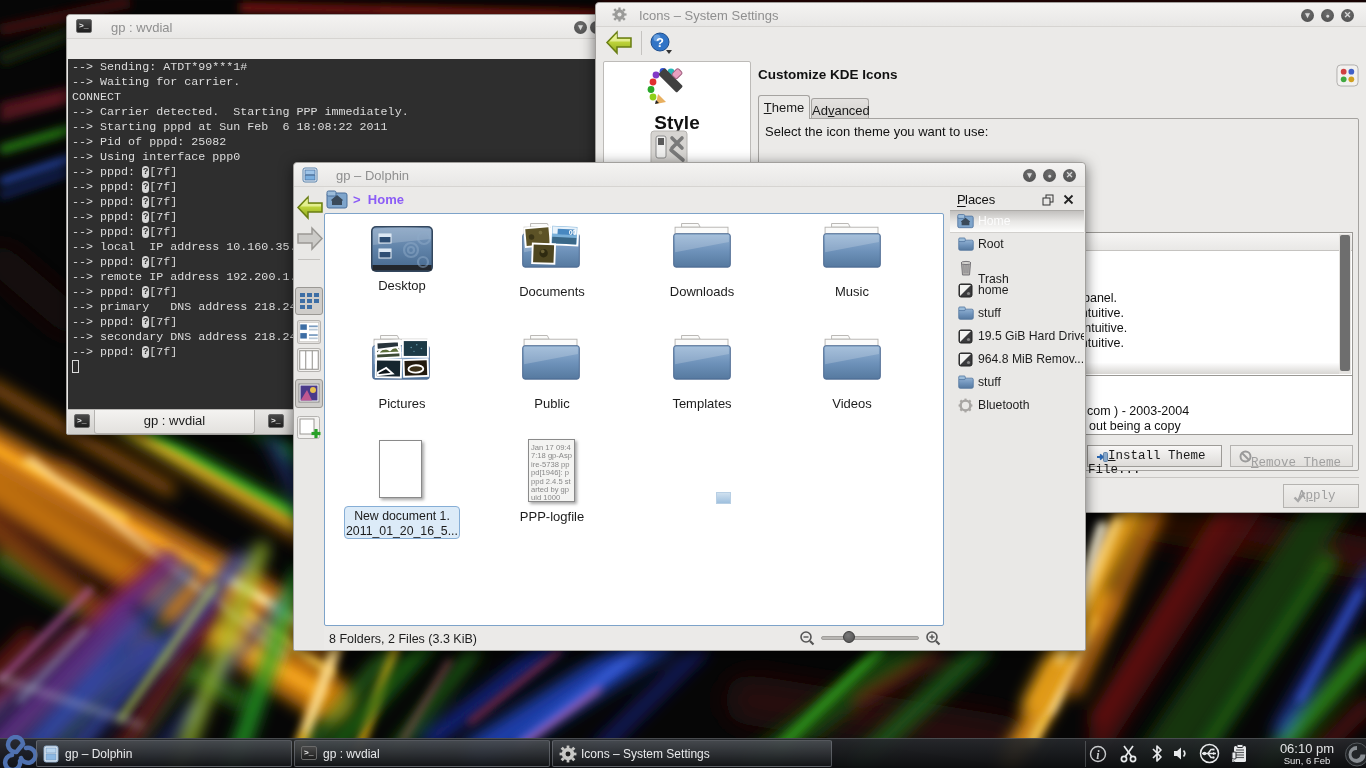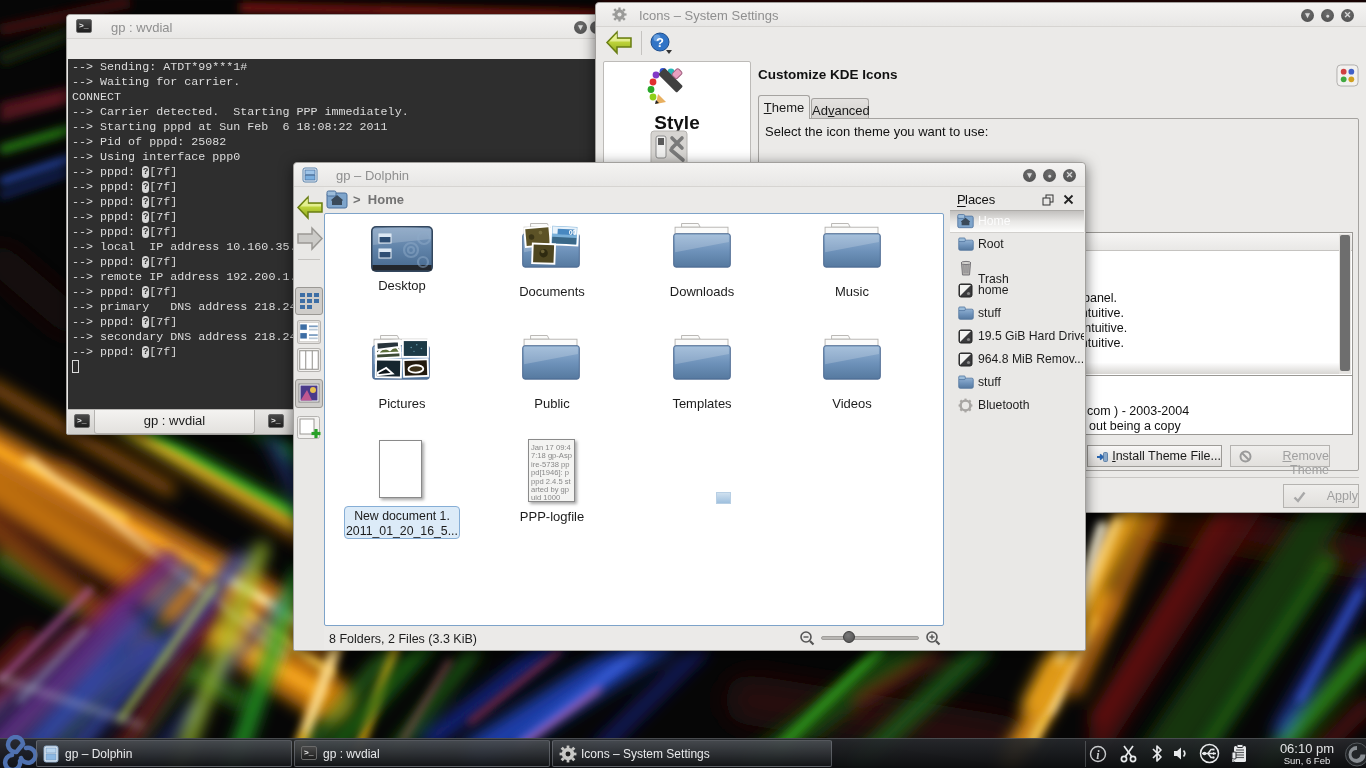--- a/index.html
+++ b/index.html
@@ -41,21 +41,21 @@
   #syss .sidebar { position:absolute; left:7px; top:58px; width:148px; bottom:8px;
       background:#fff; border:1px solid #bdbbb8; border-radius:2px; }
 
   
   .tab { position:absolute; top:94px; height:24px; font-size:13px; color:#1a1a1a; text-align:center;
       border:1px solid #a5a3a0; border-bottom:none; border-radius:3px 3px 0 0; padding-top:4px; }
   .tab.active { background:#ebeae8; z-index:3; }
   .tab.inactive { background:linear-gradient(#e3e1df,#d4d2cf); top:97px; height:21px; z-index:1; }
 
   .btn { position:absolute; background:linear-gradient(#f8f7f6,#dddbd8); border:1px solid #9d9b97;
-      border-radius:0; font-size:12.5px; color:#1a1a1a; text-align:right; }
+      border-radius:0; font-size:12.5px; color:#1a1a1a; text-align:left;font-family:Liberation Mono, monospace; }
   .btn.disabled { color:#a0a0a0; background:linear-gradient(#efeeec,#e2e0dd); border-color:#b5b3b0; }
 
   
   #dolphin { left:293px; top:162px; width:793px; height:489px; z-index:3; }
   #dolphin .crumbrow { position:absolute; left:30px; top:24px; height:26px; right:1px; }
   #dview { position:absolute; left:30px; top:50px; width:620px; height:413px; background:#fff;
       border:1px solid #7da3c9; border-radius:2px; }
   .flabel { position:absolute; font-size:13px; color:#1c1c1c; text-align:center; width:130px; }
   .sideb { position:absolute; left:0px; top:24px; width:30px; bottom:1px; background:#e9e8e6; }
   #places { position:absolute; left:656px; top:24px; right:1px; bottom:1px; background:#e9e8e6; overflow:hidden; }
@@ -347,21 +347,21 @@
     <div style="position:absolute;left:5px;top:256px;width:589px;height:60px;background:#fff;border:1px solid #9a9894;">
       <div style="position:absolute;left:322px;top:28px;font-size:12.5px;color:#111;">com ) - 2003-2004</div>
       <div style="position:absolute;left:324px;top:43px;font-size:12.5px;color:#111;">out being a copy</div>
     </div>
     <div class="btn" style="left:328px;top:326px;width:135px;height:22px;padding-top:3px;">
       <svg style="position:absolute;left:7px;top:4px;" width="14" height="14" viewBox="0 0 14 14">
           <path d="M2 7 L7 7 M5 4.5 L8 7 L5 9.5" stroke="#2a66b0" stroke-width="1.8" fill="none"></path>
           <rect x="8.5" y="2.5" width="4" height="9" rx="1" fill="#8aa8c8" stroke="#4a72a0" stroke-width="0.8"></rect>
         </svg>
       <span style="margin-left:20px;"><u style="text-decoration-thickness:1px;">I</u>nstall Theme File...</span></div>
-    <div class="btn disabled" style="left:471px;top:326px;width:100px;height:22px;padding-top:3px;">
+    <div class="btn disabled" style="left:471px;top:326px;width:123px;height:22px;padding-top:10px;">
       <svg style="position:absolute;left:8px;top:4px;" width="13" height="13" viewBox="0 0 13 13">
           <circle cx="6.5" cy="6.5" r="5" fill="none" stroke="#9a9a9a" stroke-width="2"></circle>
           <line x1="3" y1="3" x2="10" y2="10" stroke="#9a9a9a" stroke-width="2"></line>
         </svg>
       <span style="margin-left:20px;"><u style="text-decoration-thickness:1px;">R</u>emove Theme</span></div>
   </div>
   <div style="position:absolute;left:7px;width:756px;top:474px;height:1px;background:#c9c7c4;"></div>
   <div class="btn disabled" style="left:687px;top:481px;width:76px;height:24px;padding-top:4px;">
     <svg style="position:absolute;left:9px;top:6px;" width="13" height="12" viewBox="0 0 13 12">
         <path d="M1.5 6.5 L5 10 L11.5 1.5" stroke="#a8a8a8" stroke-width="2.4" fill="none"></path>
@@ -386,21 +386,21 @@
     <span class="wbtn" style="left:769px;">
         <span>✕</span>
       </span>
   </div>
   <div class="crumbrow">
     <svg style="position:absolute;left:2px;top:2px;" width="22" height="22" viewBox="0 0 22 22">
       <rect x="1" y="4" width="20" height="15" rx="2" fill="#7fa5cb" stroke="#4a6f9b"></rect>
       <rect x="1" y="2" width="9" height="5" rx="1.5" fill="#9cbcd9" stroke="#4a6f9b"></rect>
       <path d="M11 6 L17 11 L16 12 L16 16 L6 16 L6 12 L5 11 Z" fill="#3a4a5a"></path>
     </svg>
-    <span style="position:absolute;left:29px;top:5px;font-size:13px;font-weight:bold;color:#737373;">&gt;&nbsp; Home</span>
+    <span style="position:absolute;left:29px;top:5px;font-size:13px;font-weight:bold;color:#8b5cf6;">&gt;&nbsp; Home</span>
   </div>
   <div class="sideb">
 
     <svg style="position:absolute;left:2px;top:8px;" width="28" height="26" viewBox="0 0 28 26">
 
       <path d="M12 2 L12 8 L26 8 L26 17 L12 17 L12 23 L2 12.5 Z" fill="url(#ga)" stroke="#6a7e14" stroke-width="1.5"></path>
       <path d="M12 3.5 L12 9 L25 9 L25 11.5 L4.5 11.5 Z" fill="#eef6a8" opacity="0.75"></path>
     </svg>
     <svg style="position:absolute;left:2px;top:39px;" width="28" height="26" viewBox="0 0 28 26">
       <path d="M16 2 L16 8 L2 8 L2 17 L16 17 L16 23 L26 12.5 Z" fill="#cccbc8" stroke="#9a9894" stroke-width="1.5"></path>

